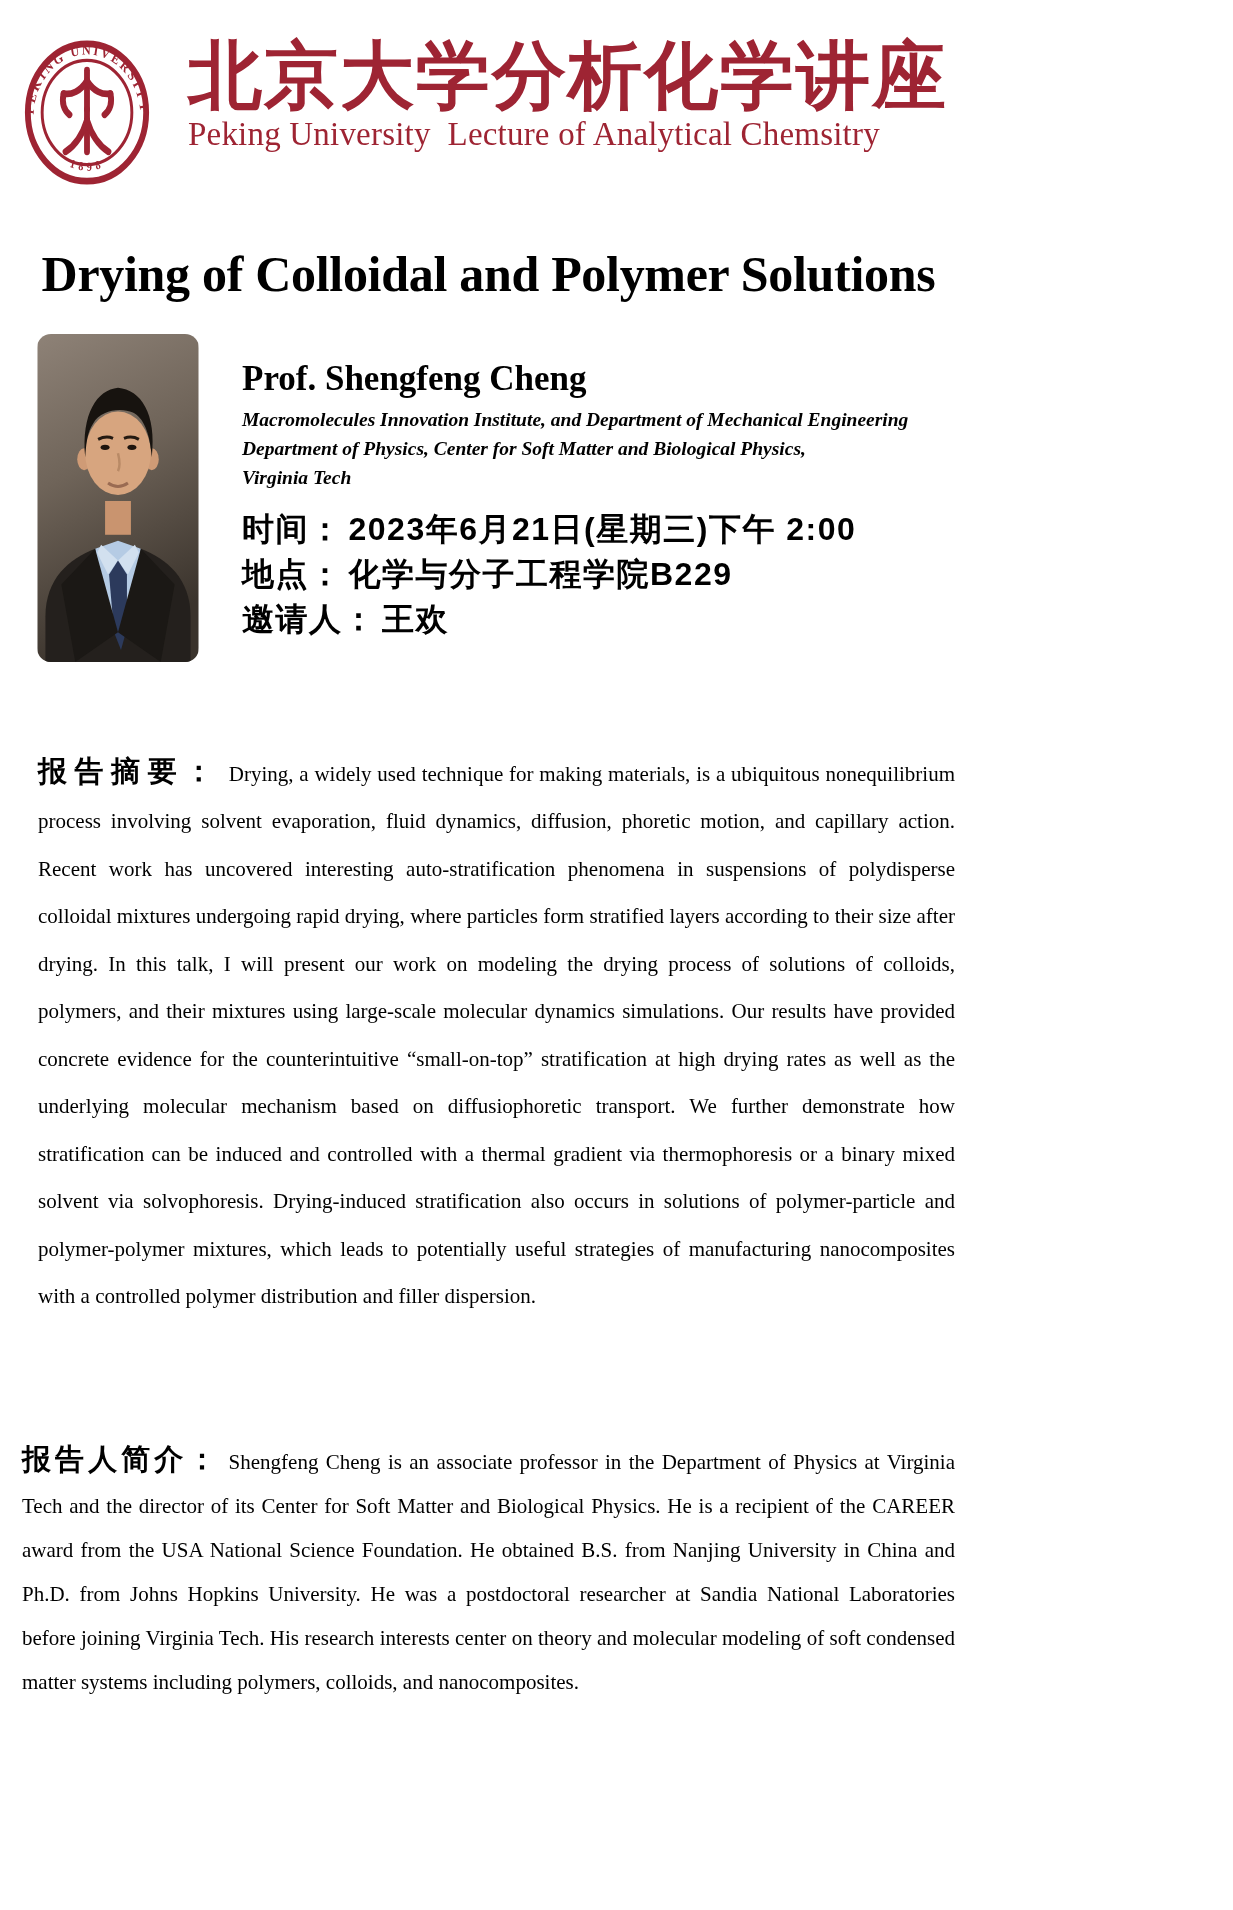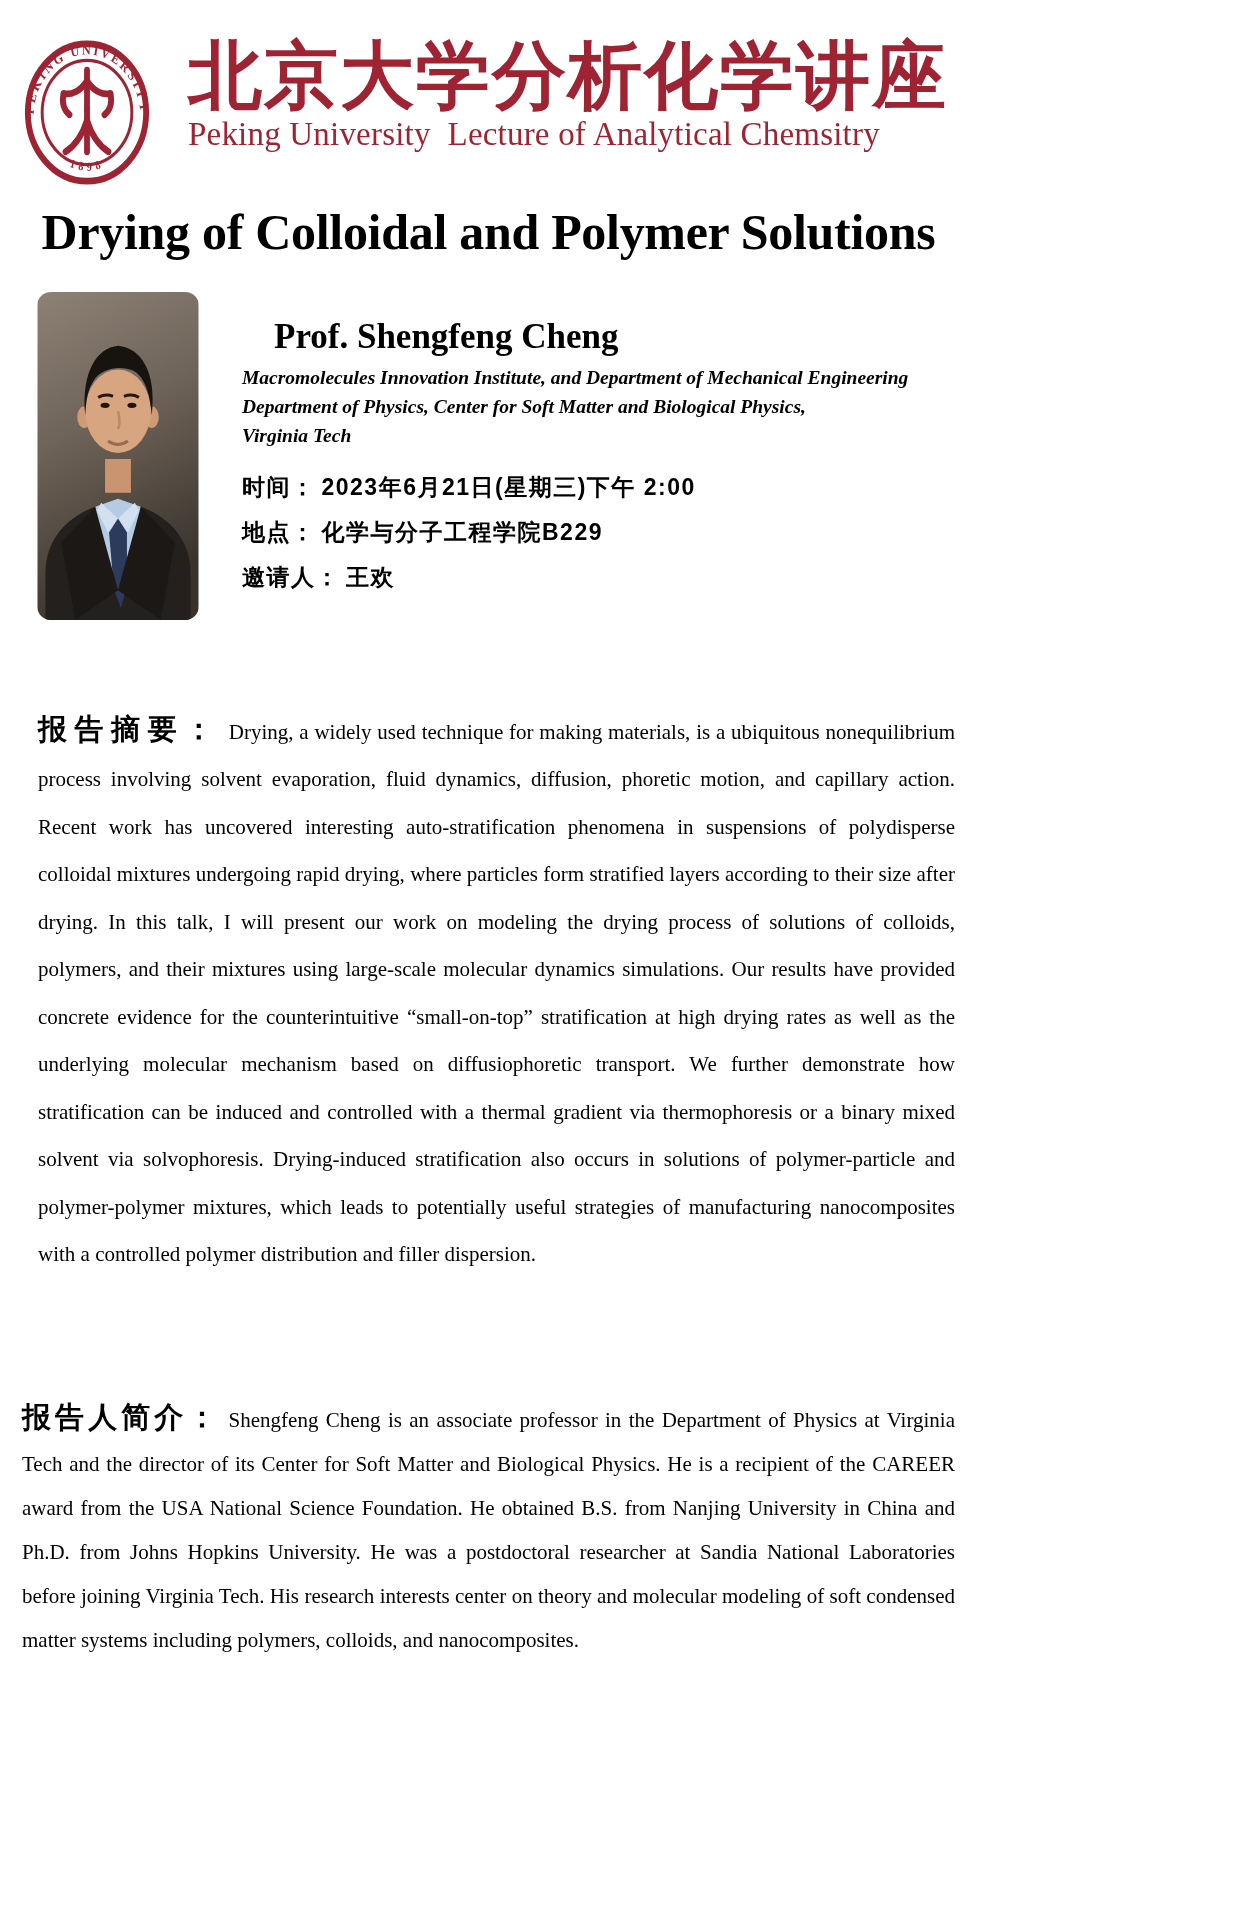--- a/index.html
+++ b/index.html
@@ -32,47 +32,47 @@
     font-weight:400;
     font-size:33px;
     color:#9e2433;
     margin-top:1px;
     white-space:pre;
     letter-spacing:0.2px;
   }
 
   
   .lecture-title {
-    margin:16px 0 0 0;
+    margin:58px 0 0 0;
     text-align:center;
     font-weight:700;
     font-size:50px;
     line-height:1.15;
     letter-spacing:-0.3px;
   }
 
   
   .speaker { display:flex; margin-top:30px; }
   .photo-frame {
     width:162px; height:328px;
     border-radius:14px; overflow:hidden;
     flex:none; margin-left:15px;
   }
   .photo-frame svg { display:block; width:100%; height:100%; }
   .speaker-info { margin-left:43px; padding-top:26px; }
-  .speaker-name { font-weight:700; font-size:35px; line-height:1.1;margin-left:32px; }
+  .speaker-name { font-weight:700; font-size:35px; line-height:1.1; }
   .affiliation {
     margin-top:7px;
     font-style:italic; font-weight:700;
     font-size:19.5px; line-height:29px;
   }
   .details {
     margin-top:15px;
     font-family:"Liberation Sans","DejaVu Sans",sans-serif;
-    font-weight:700; font-size:23px; line-height:45px;
+    font-weight:700; font-size:32px; line-height:45px;
     letter-spacing:1.5px;
   }
   .detail-row { white-space:nowrap; }
   .detail-label { margin-right:6px; }
 
   
   .abstract-para {
     margin:86px 0 0 16px;
     text-align:justify;
     font-size:21px; line-height:47.5px;

